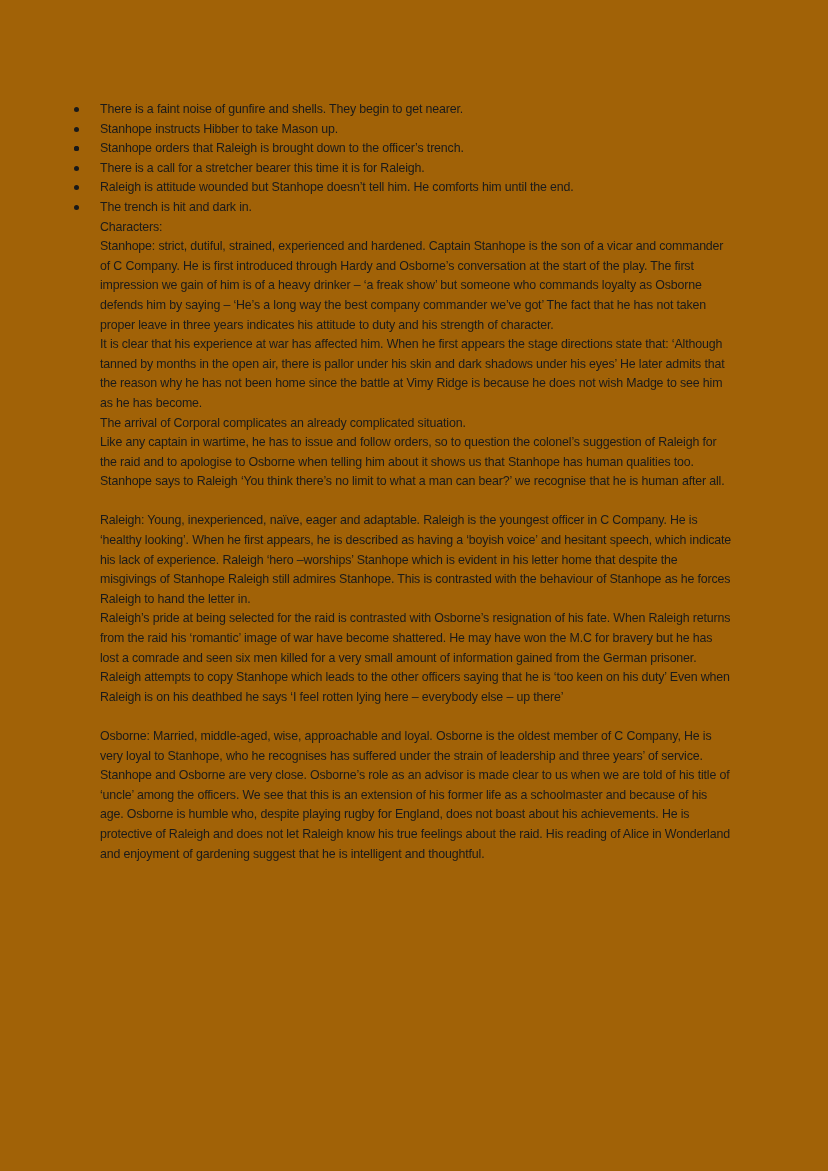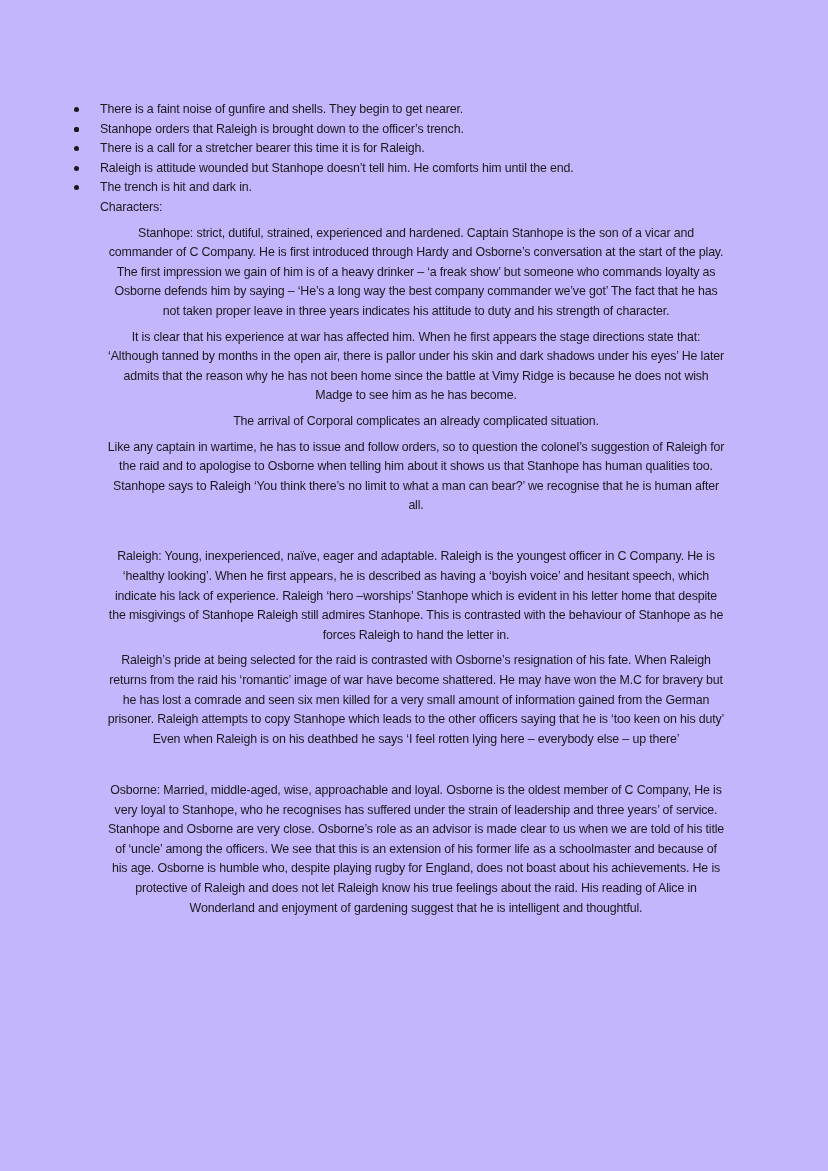--- a/index.html
+++ b/index.html
@@ -14,21 +14,21 @@
       overflow: hidden;
       font-family: "Liberation Sans", "DejaVu Sans", sans-serif;
       color: #1a1a1a;
     }
     .page {
       position: absolute;
       left: 0;
       top: 0;
       width: 828px;
       height: 1171px;
-      background: #c4b5fd;
+      background: #a16207;
     }
     .content {
       position: absolute;
       left: 100px;
       top: 100px;
       width: 632px;
       font-size: 12.4px;
       line-height: 19.6px;
       letter-spacing: -0.15px;
     }
@@ -50,35 +50,35 @@
       height: 5px;
       border-radius: 50%;
       background: #1a1a1a;
     }
     .section-heading {
       text-align: left;
       margin: 0;
       padding-left: 0;
     }
     .para {
-      margin: 6px;
-      text-align: center;
+      margin: 0;
     }
     .gap {
       height: 19.6px;
     }
   </style>
 </head>
 <body>
 
 <div class="page">
   <div class="content">
 
     <ul class="bullets">
       <li><span class="bullet-dot"></span><span>There is a faint noise of gunfire and shells. They begin to get nearer.</span></li>
+      <li><span class="bullet-dot"></span><span>Stanhope instructs Hibber to take Mason up.</span></li>
       <li><span class="bullet-dot"></span></li>
       <li><span class="bullet-dot"></span><span>Stanhope orders that Raleigh is brought down to the officer’s trench.</span></li>
       <li><span class="bullet-dot"></span><span>There is a call for a stretcher bearer this time it is for Raleigh.</span></li>
       <li><span class="bullet-dot"></span><span>Raleigh is attitude wounded but Stanhope doesn’t tell him. He comforts him until the end.</span></li>
       <li><span class="bullet-dot"></span><span>The trench is hit and dark in.</span></li>
     </ul>
 
     <p class="section-heading">Characters:</p>
 
     <div>

